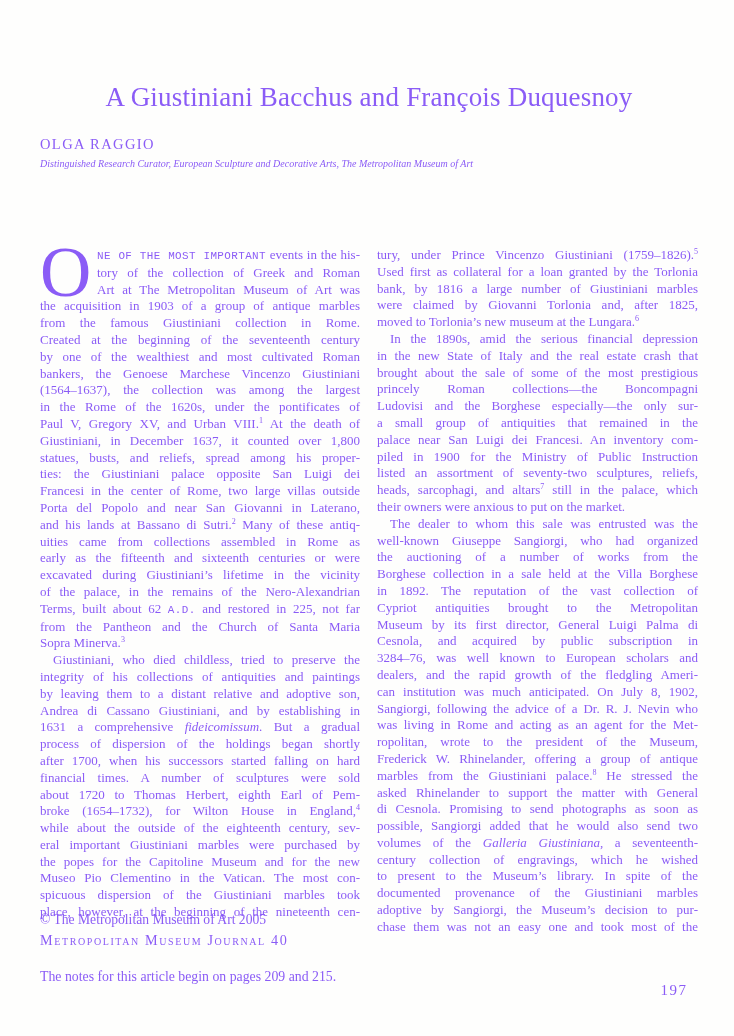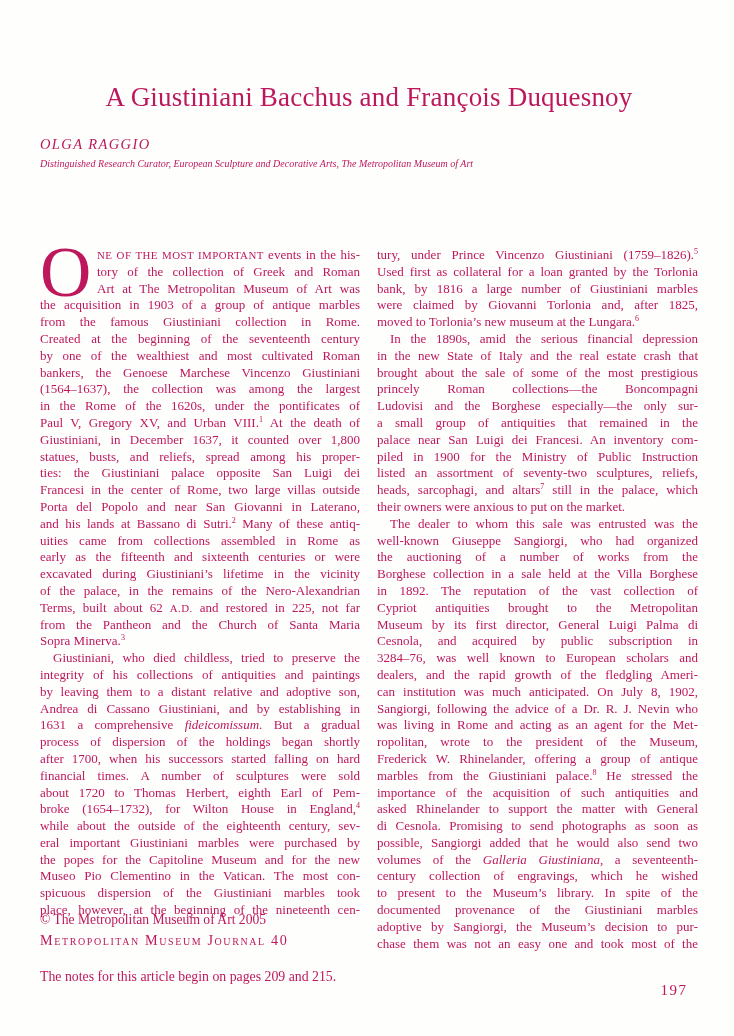--- a/index.html
+++ b/index.html
@@ -3,38 +3,37 @@
 <meta charset="utf-8">
 <style>
   html, body { margin: 0; padding: 0; background: #e8e8e8; }
   * { box-sizing: border-box; }
   .page {
     position: relative;
     width: 734px;
     height: 1036px;
     margin: 0 auto;
     background: #fefefd;
-    color: #be185d;
+    color: #8b5cf6;
     font-family: "Liberation Serif", "DejaVu Serif", serif;
     overflow: hidden;
   }
   .title {
     position: absolute;
     left: 40px; top: 82px; width: 658px;
     text-align: center;
     font-size: 27px;
     letter-spacing: 0.2px;
     white-space: nowrap;
   }
   .author {
     position: absolute;
     left: 40px; top: 136px;
     font-size: 14.5px;
     letter-spacing: 1.4px;
-    font-style: italic;
   }
   .affiliation {
     position: absolute;
     left: 40px; top: 158px; width: 658px;
     font-style: italic;
     font-size: 10px;
     white-space: nowrap;
   }
   .column {
     position: absolute;
@@ -52,21 +51,21 @@
   .line.lastline { text-align-last: left; }
   .line.indent { text-indent: 13px; }
   .dropcap {
     float: left;
     width: 57px;
     height: 49px;
     font-size: 71px;
     line-height: 50px;
     font-weight: 400;
   }
-  .sc { font-size: 0.84em; letter-spacing: 0.4px; }
+  .sc { font-size: 0.84em; letter-spacing: 0.4px; font-family: Liberation Mono, monospace; }
   sup { font-size: 0.62em; line-height: 0; vertical-align: super; }
   i { font-style: italic; }
   .footer {
     position: absolute;
     left: 40px; top: 909px; width: 330px;
     font-size: 13.6px;
     line-height: 21px;
   }
   .footer .journal {
     font-variant: small-caps;
@@ -172,21 +171,20 @@
         <div class="line">Museum by its first director, General Luigi Palma di</div>
         <div class="line">Cesnola, and acquired by public subscription in</div>
         <div class="line">3284–76, was well known to European scholars and</div>
         <div class="line">dealers, and the rapid growth of the fledgling Ameri-</div>
         <div class="line">can institution was much anticipated. On July 8, 1902,</div>
         <div class="line">Sangiorgi, following the advice of a Dr. R. J. Nevin who</div>
         <div class="line">was living in Rome and acting as an agent for the Met-</div>
         <div class="line">ropolitan, wrote to the president of the Museum,</div>
         <div class="line">Frederick W. Rhinelander, offering a group of antique</div>
         <div class="line">marbles from the Giustiniani palace.<sup>8</sup> He stressed the</div>
-        <div class="line">importance of the acquisition of such antiquities and</div>
         <div class="line">asked Rhinelander to support the matter with General</div>
         <div class="line">di Cesnola. Promising to send photographs as soon as</div>
         <div class="line">possible, Sangiorgi added that he would also send two</div>
         <div class="line">volumes of the <i>Galleria Giustiniana</i>, a seventeenth-</div>
         <div class="line">century collection of engravings, which he wished</div>
         <div class="line">to present to the Museum’s library. In spite of the</div>
         <div class="line">documented provenance of the Giustiniani marbles</div>
         <div class="line">adoptive by Sangiorgi, the Museum’s decision to pur-</div>
         <div class="line">chase them was not an easy one and took most of the</div>
       </div>

